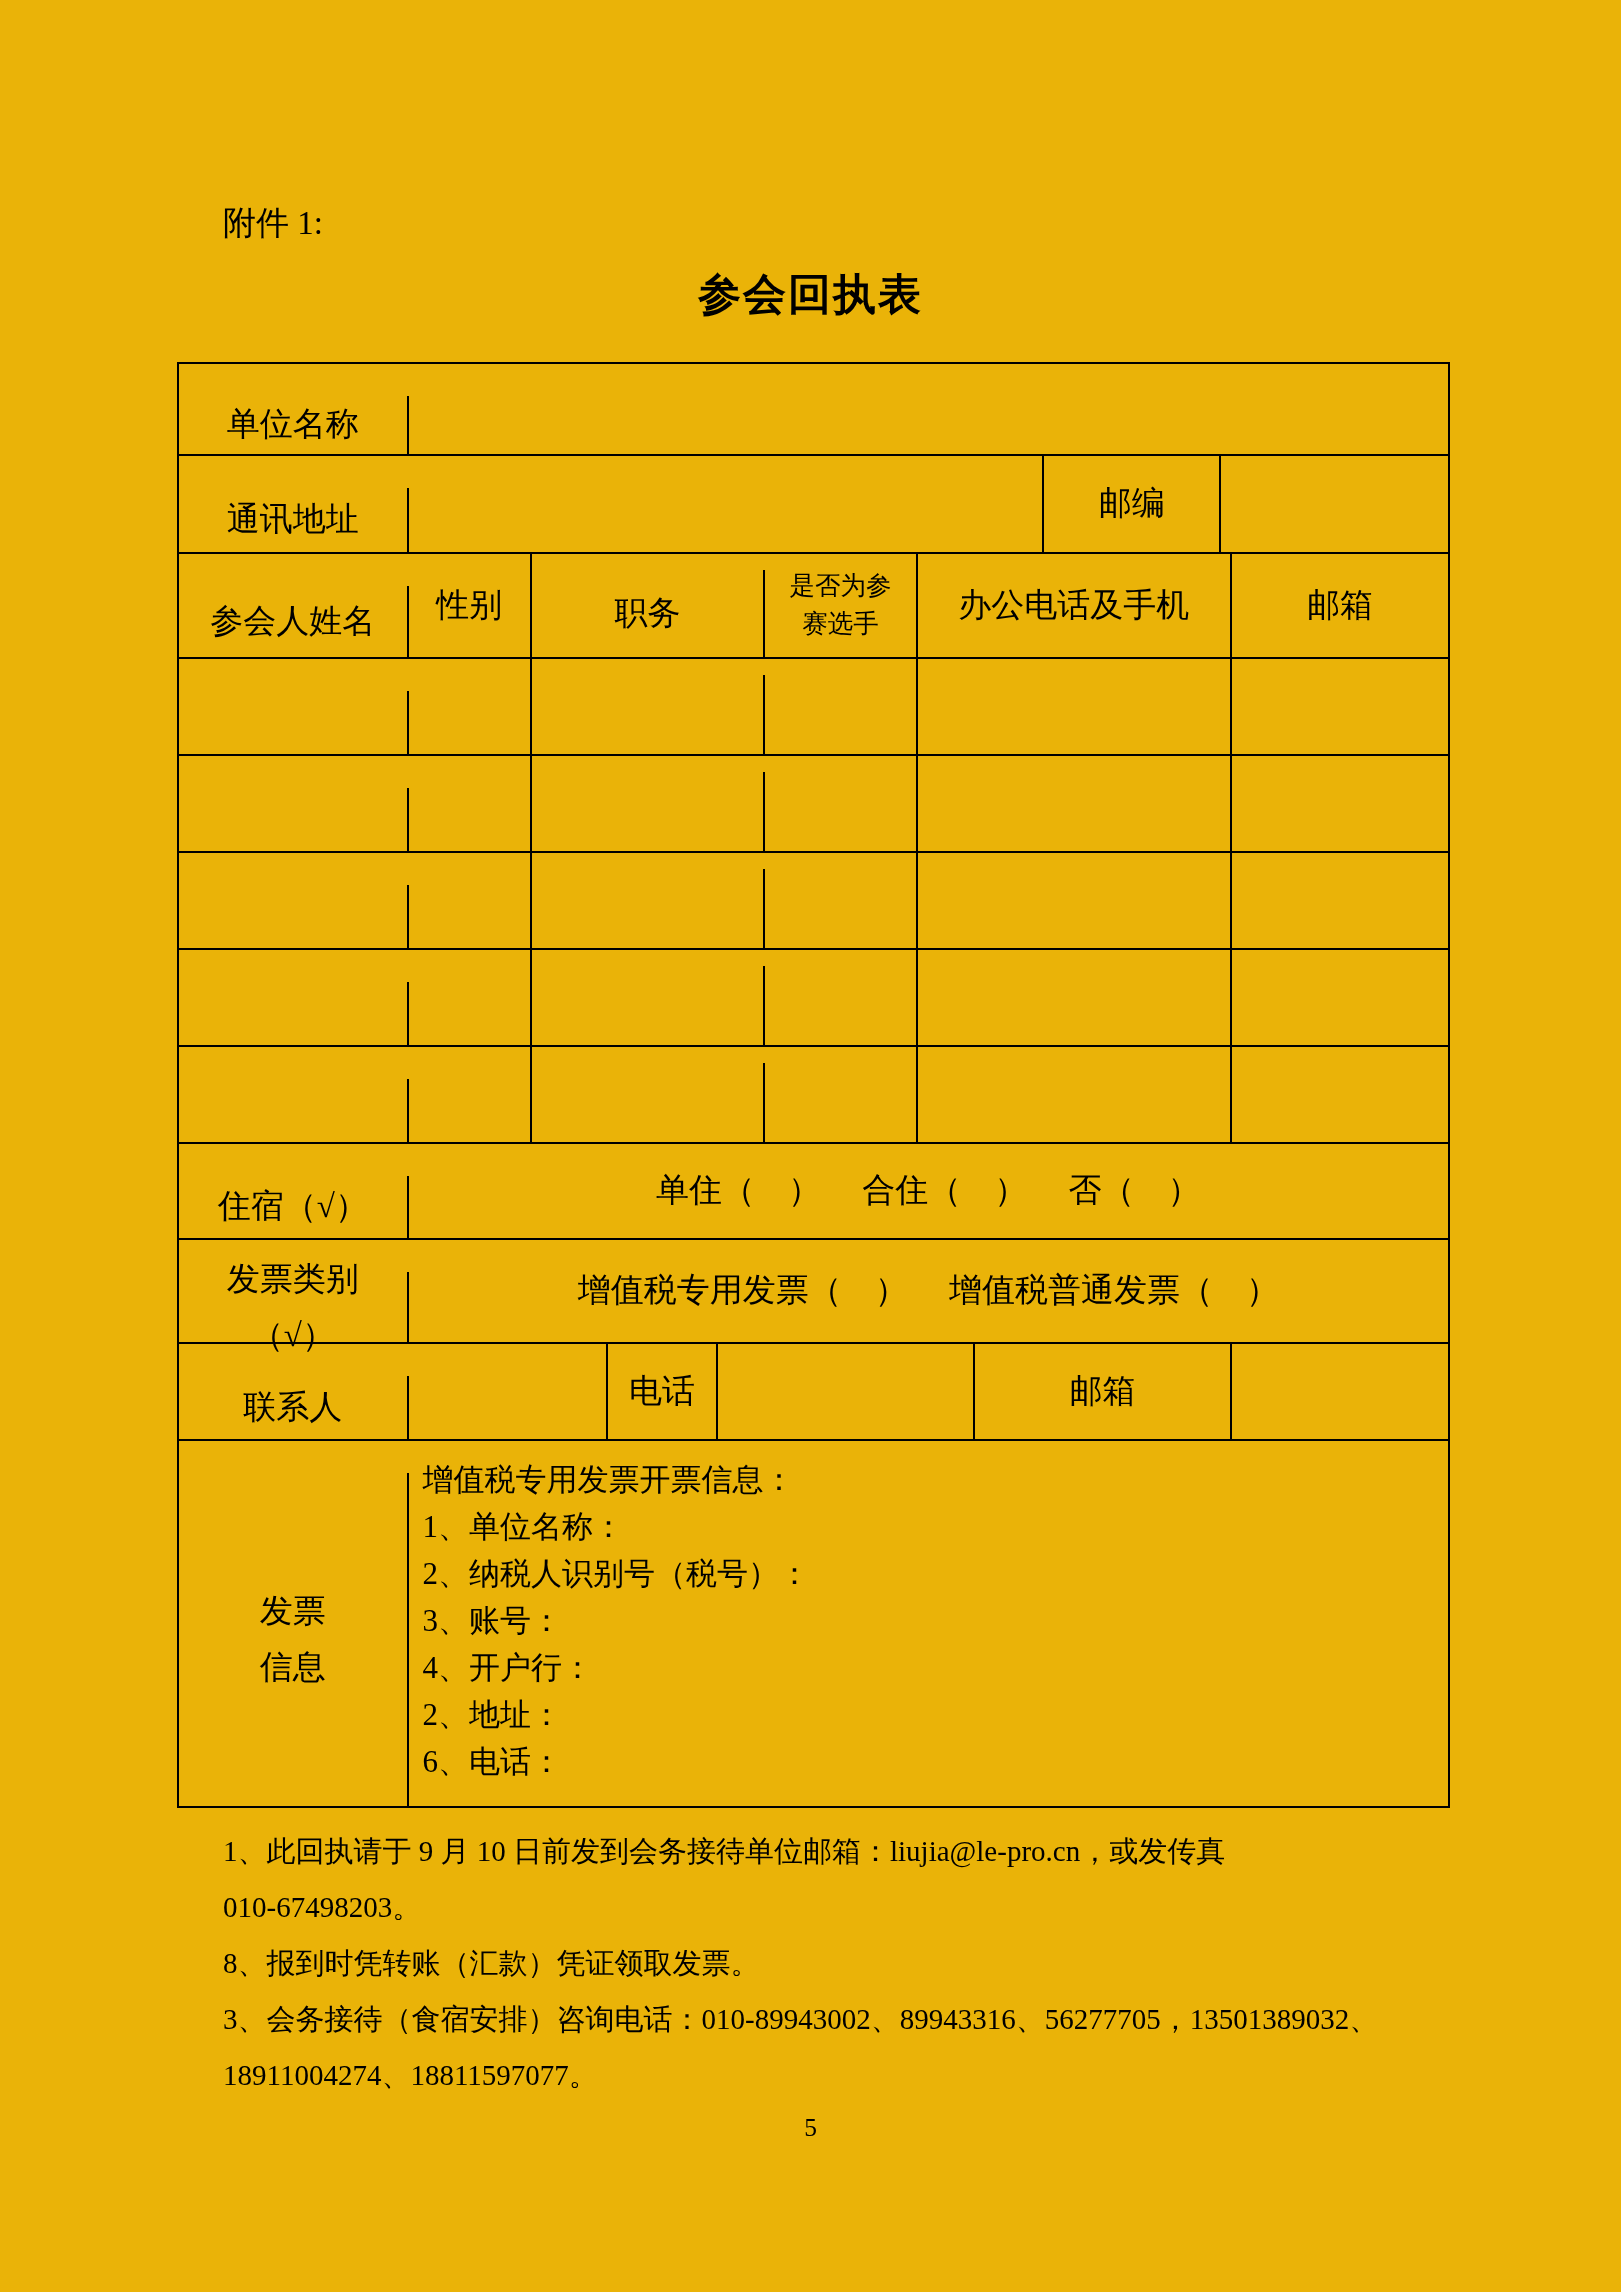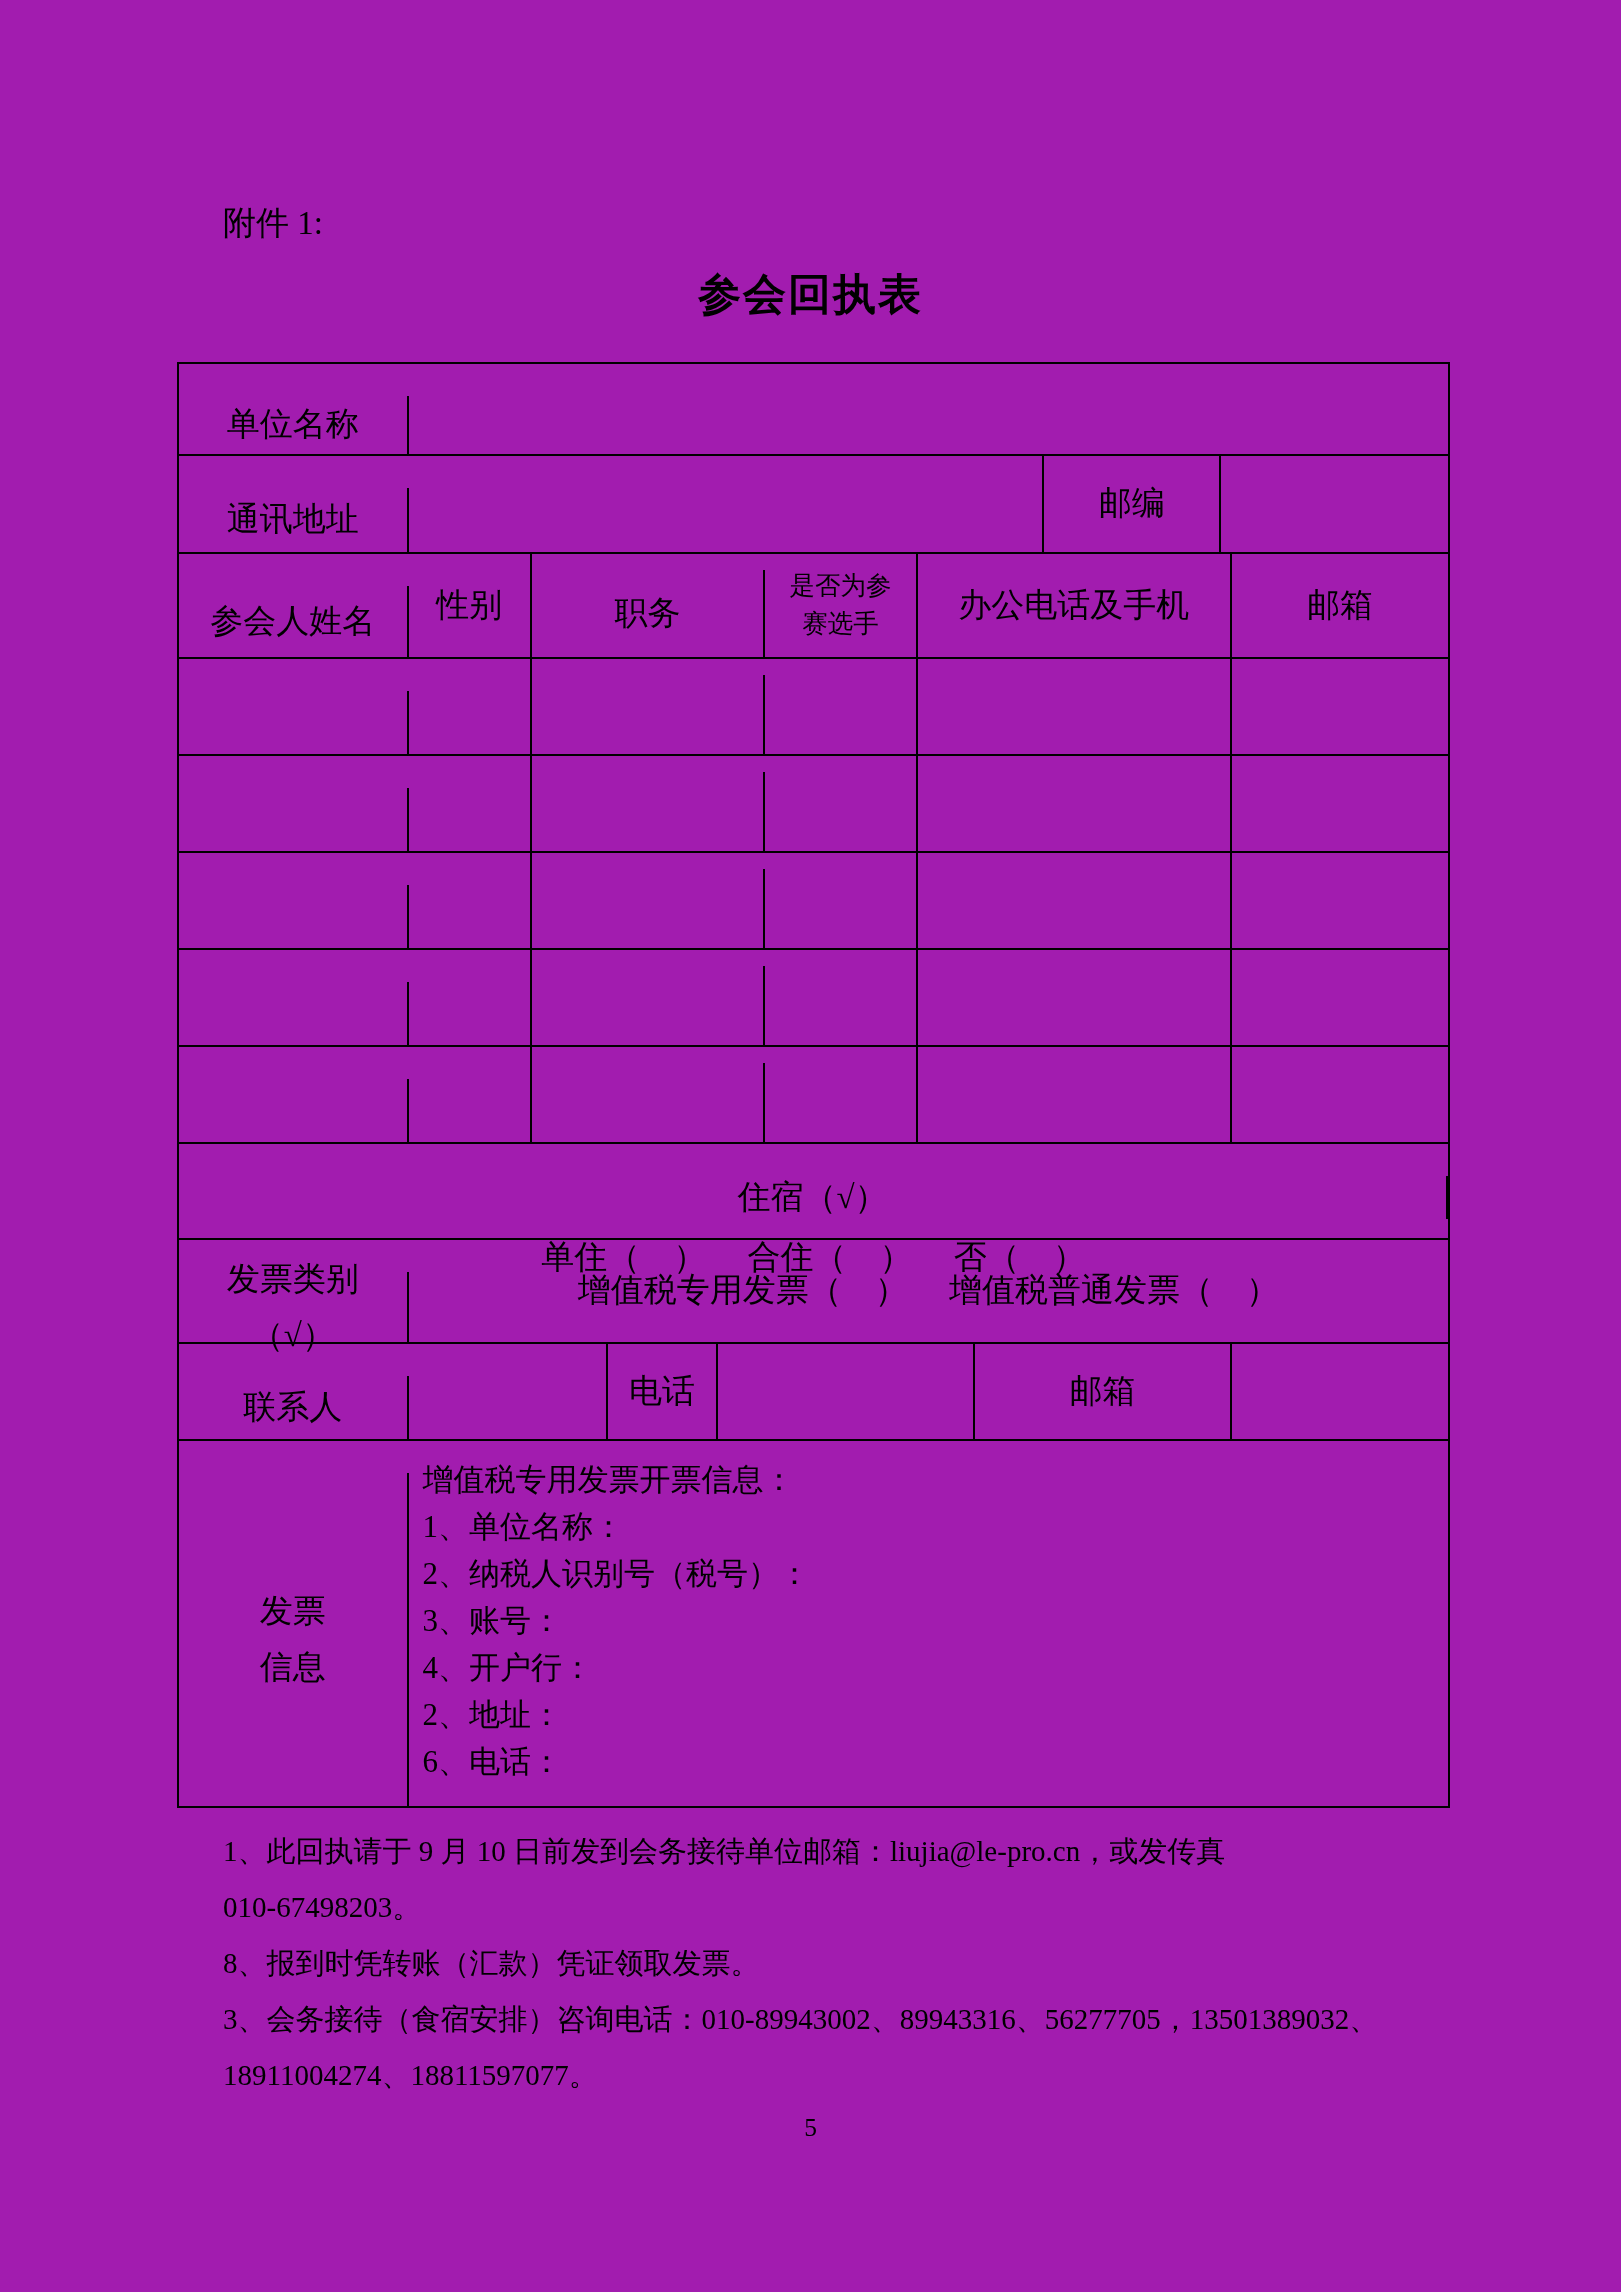--- a/index.html
+++ b/index.html
@@ -1,19 +1,19 @@
 <!DOCTYPE html>
 <html><head>
 <meta charset="utf-8">
 <style>
   html,body { margin:0; padding:0; background:#ffffff; }
   .page {
     position:relative;
     width:1621px; height:2293px;
-    background:#a21caf;
+    background:#eab308;
     color:#000;
     font-family:"Liberation Serif","DejaVu Serif",serif;
     overflow:hidden;
   }
   .attachment {
     margin:204px 0 0 223px;
     font-size:33px;
     line-height:1.2;
   }
   .title {
@@ -40,21 +40,21 @@
     flex-direction:column;
     align-items:center;
     justify-content:center;
     text-align:center;
     font-size:33px;
     line-height:1.3;
   }
   .td:last-child { border-right:none; }
   
   .h92 { height:90px; }  .h98 { height:96px; }  .h105 { height:103px; }
-  .h97 { height:95px; }  .h96 { height:94px;flex-direction:column; }  .h104 { height:102px; }
+  .h97 { height:95px; }  .h96 { height:94px; }  .h104 { height:102px; }
   .h372 { height:365px; }
   
   .w181 { flex:0 0 18.1%;margin-top:32px; } .w819 { flex:0 0 81.9%; }
   .w501 { flex:0 0 50.1%; } .w139 { flex:0 0 13.9%; } .w179 { flex:0 0 17.9%; }
   .w97  { flex:0 0 9.7%; }  .w184 { flex:0 0 18.4%;margin-top:16px; } .w120 { flex:0 0 12.0%; }
   .w248 { flex:0 0 24.8%; } .w170 { flex:0 0 17.0%; }
   .w157 { flex:0 0 15.7%; } .w87  { flex:0 0 8.7%; }  .w202 { flex:0 0 20.2%; }
   .w203 { flex:0 0 20.3%; }
   .small2 { font-size:25.5px; line-height:1.5; }
   .invoice-content {

